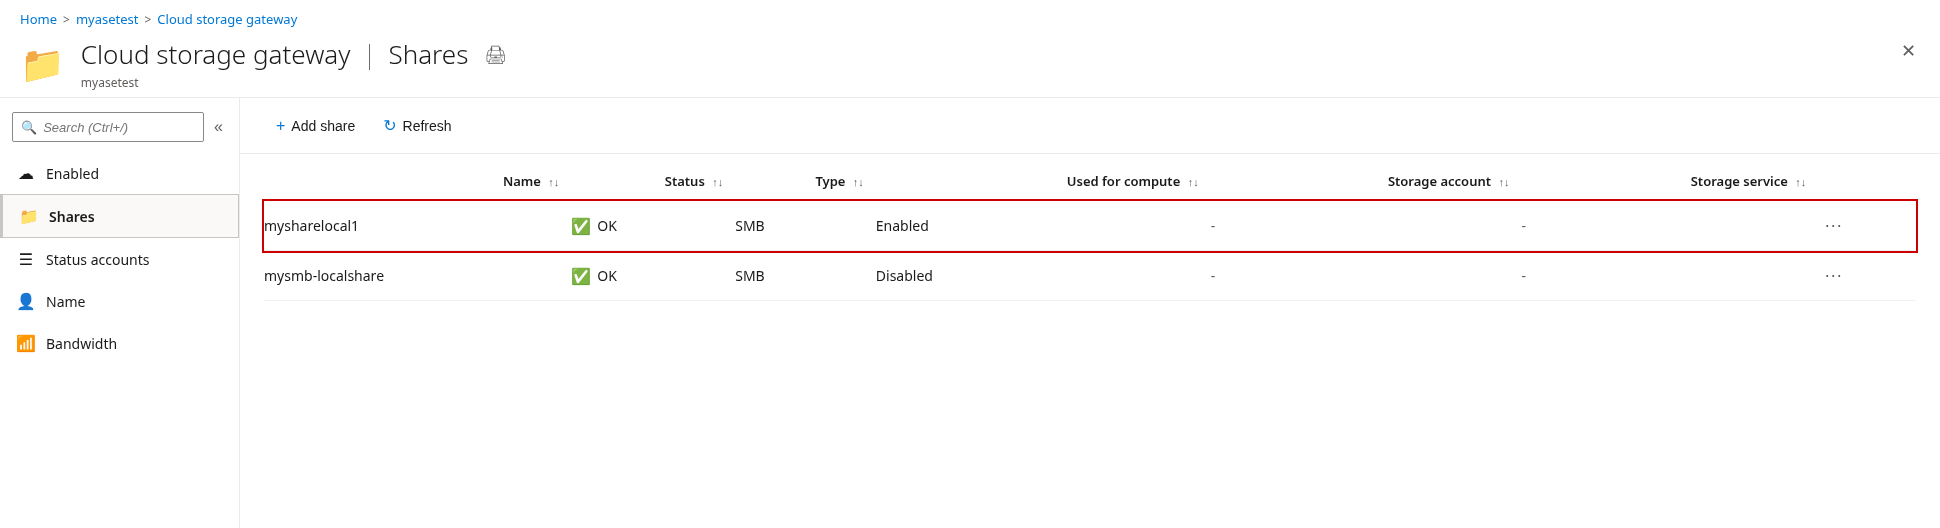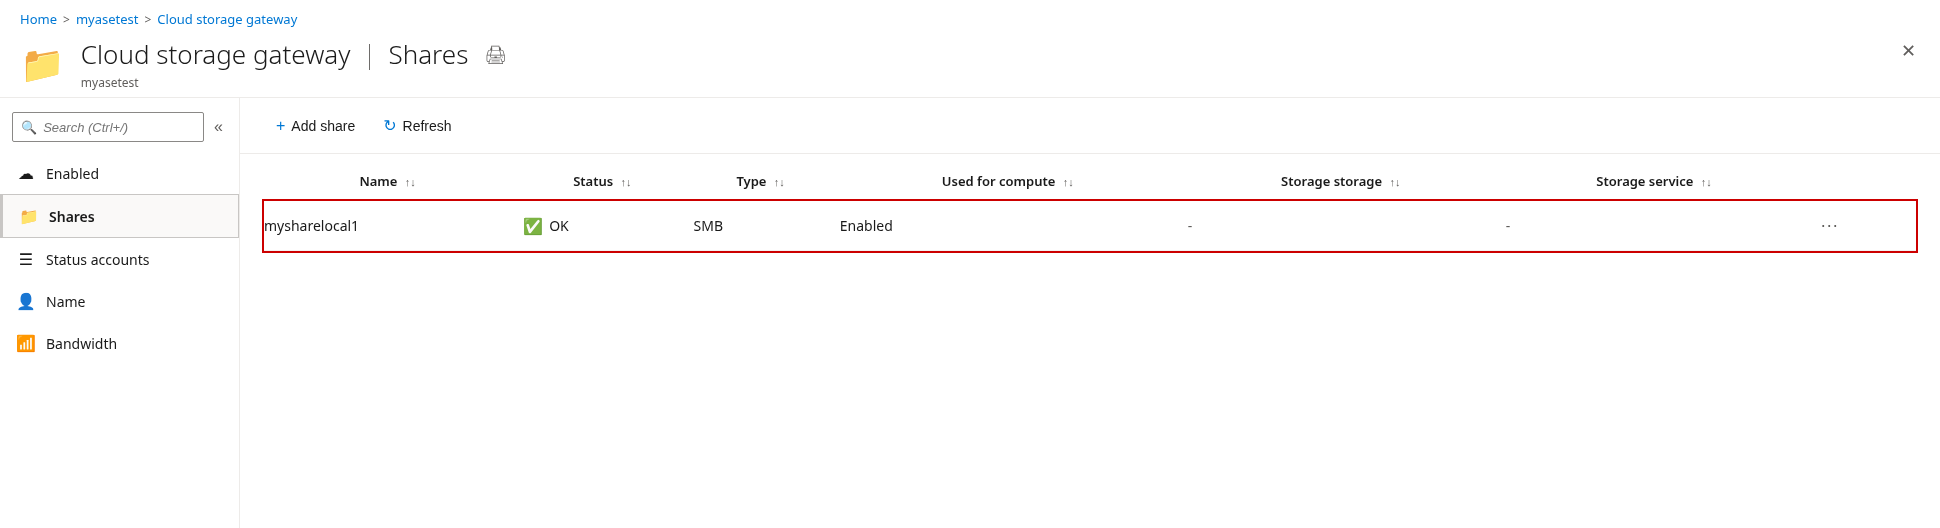--- a/index.html
+++ b/index.html
@@ -207,21 +207,21 @@
       padding: 0 24px;
     }
 
     table {
       width: 100%;
       border-collapse: collapse;
       margin-top: 8px;
     }
 
     thead th {
-      text-align: center;
+      text-align: right;
       padding: 10px 12px 10px 0;
       font-size: 13px;
       font-weight: 600;
       color: #1a1a1a;
       border-bottom: 1px solid #edebe9;
       white-space: nowrap;
     }
     .sort-arrows {
       display: inline-block;
       font-size: 11px;
@@ -351,21 +351,21 @@
               </th>
               <th>
                 <span>Type</span>
                 <span class="sort-arrows">↑↓</span>
               </th>
               <th>
                 <span>Used for compute</span>
                 <span class="sort-arrows">↑↓</span>
               </th>
               <th>
-                <span>Storage storage</span>
+                <span>Storage account</span>
                 <span class="sort-arrows">↑↓</span>
               </th>
               <th>
                 <span>Storage service</span>
                 <span class="sort-arrows">↑↓</span>
               </th>
               <th></th>
             </tr>
           </thead>
           <tbody id="table-body">
@@ -378,19 +378,35 @@
         </span>
       </td>
       <td>SMB</td>
       <td>Enabled</td>
       <td><span class="dash-cell">-</span></td>
       <td><span class="dash-cell">-</span></td>
       <td>
         <button class="more-btn" title="More">···</button>
       </td>
     </tr>
+              <tr>
+      <td>mysmb-localshare</td>
+      <td>
+        <span class="status-ok">
+          <span class="check-icon">✅</span>
+          <span>OK</span>
+        </span>
+      </td>
+      <td>SMB</td>
+      <td>Disabled</td>
+      <td><span class="dash-cell">-</span></td>
+      <td><span class="dash-cell">-</span></td>
+      <td>
+        <button class="more-btn" title="More">···</button>
+      </td>
+    </tr>
             </tbody>
         </table>
       </div>
 
     </div>
   </div>
 </div>
 
 </body></html>

